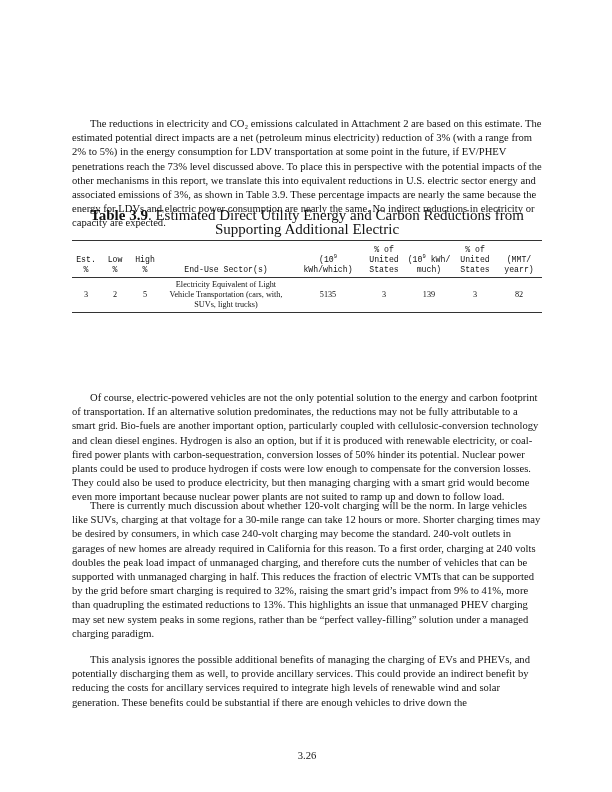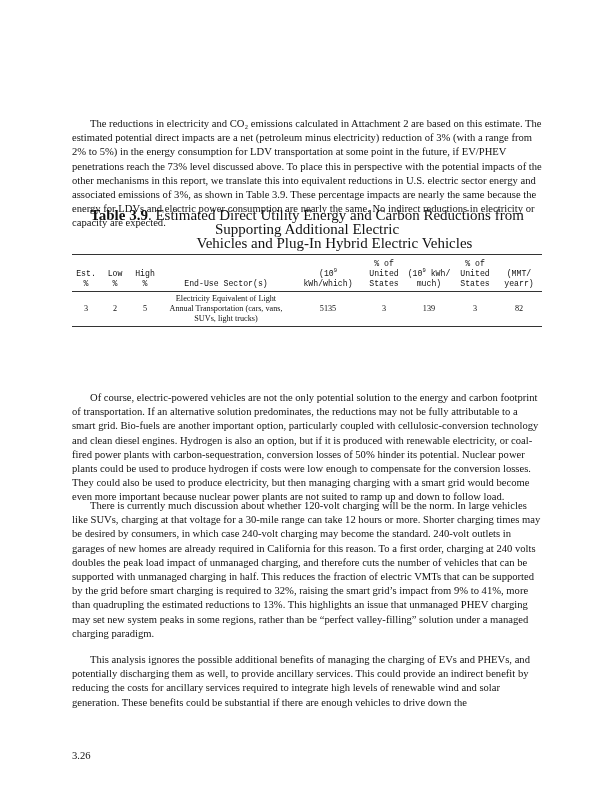--- a/index.html
+++ b/index.html
@@ -22,35 +22,34 @@
     tr.group-row td.grp { border-bottom: 1px solid #333; }
     tr.sub-row td { height: 13px; vertical-align: middle; }
     tr.sub-row td.sub { border-bottom: 1px solid #333; }
     tr.head-row td { height: 34px; border-bottom: 1px solid #333; padding-bottom: 2px; font-family: Liberation Mono, monospace; }
     tr.data-row td { vertical-align: middle; height: 34px; border-bottom: 1px solid #333; }
     td.left { text-align: left; }
     sup { font-size: 5.5px; vertical-align: super; line-height: 0; }
     #p2 { position: absolute; top: 271px; left: 0; width: 470px; margin-top: 48px; }
     #p3 { position: absolute; top: 427px; left: 0; width: 470px; }
     #p4 { position: absolute; top: 581px; left: 0; width: 470px; }
-    .page-number { position: absolute; top: 678px; left: 0; width: 470px; 
+    .page-number { position: absolute; top: 678px; left: 0; width: 470px; text-align: center;
                    font-size: 10.6px; }
     .blk { display: block; }
   </style>
 </head>
 <body>
 
 <div class="page">
 
   <p id="p1" class="body-para">The reductions in electricity and CO₂ emissions calculated in Attachment 2 are based on this estimate. The estimated potential direct impacts are a net (petroleum minus electricity) reduction of 3% (with a range from 2% to 5%) in the energy consumption for LDV transportation at some point in the future, if EV/PHEV penetrations reach the 73% level discussed above.  To place this in perspective with the potential impacts of the other mechanisms in this report, we translate this into equivalent reductions in U.S. electric sector energy and associated emissions of 3%, as shown in Table 3.9.  These percentage impacts are nearly the same because the energy for LDVs and electric power consumption are nearly the same.  No indirect reductions in electricity or capacity are expected.</p>
 
   <div class="table-block">
     <p class="caption">
       <span class="cap-label">Table 3.9</span><span>.  </span><span>Estimated Direct Utility Energy and Carbon Reductions from Supporting Additional Electric</span>
-      <span class="cap-line2">Vehicles and Plug-In Hybrid Electric Vehicles</span>
     </p>
 
     <table class="data">
       <colgroup>
         <col style="width:28px">
           <col style="width:30px">
           <col style="width:30px">
         <col style="width:132px">
           <col style="width:72px">
           <col style="width:40px">
@@ -95,21 +94,21 @@
               <span class="blk">(MMT/</span>
               <span class="blk">yearr)</span>
             </td>
       </tr>
       <tr class="data-row">
         <td>3</td>
         <td>2</td>
         <td>5</td>
         <td class="left">
               <span class="blk">Electricity Equivalent of Light</span>
-              <span class="blk">Annual Transportation (cars, vans,</span>
+              <span class="blk">Vehicle Transportation (cars, with,</span>
               <span class="blk">SUVs, light trucks)</span>
             </td>
         <td>5135</td>
         <td>3</td>
         <td>139</td>
         <td>3</td>
         <td>82</td>
       </tr>
     </tbody>
       </table>

